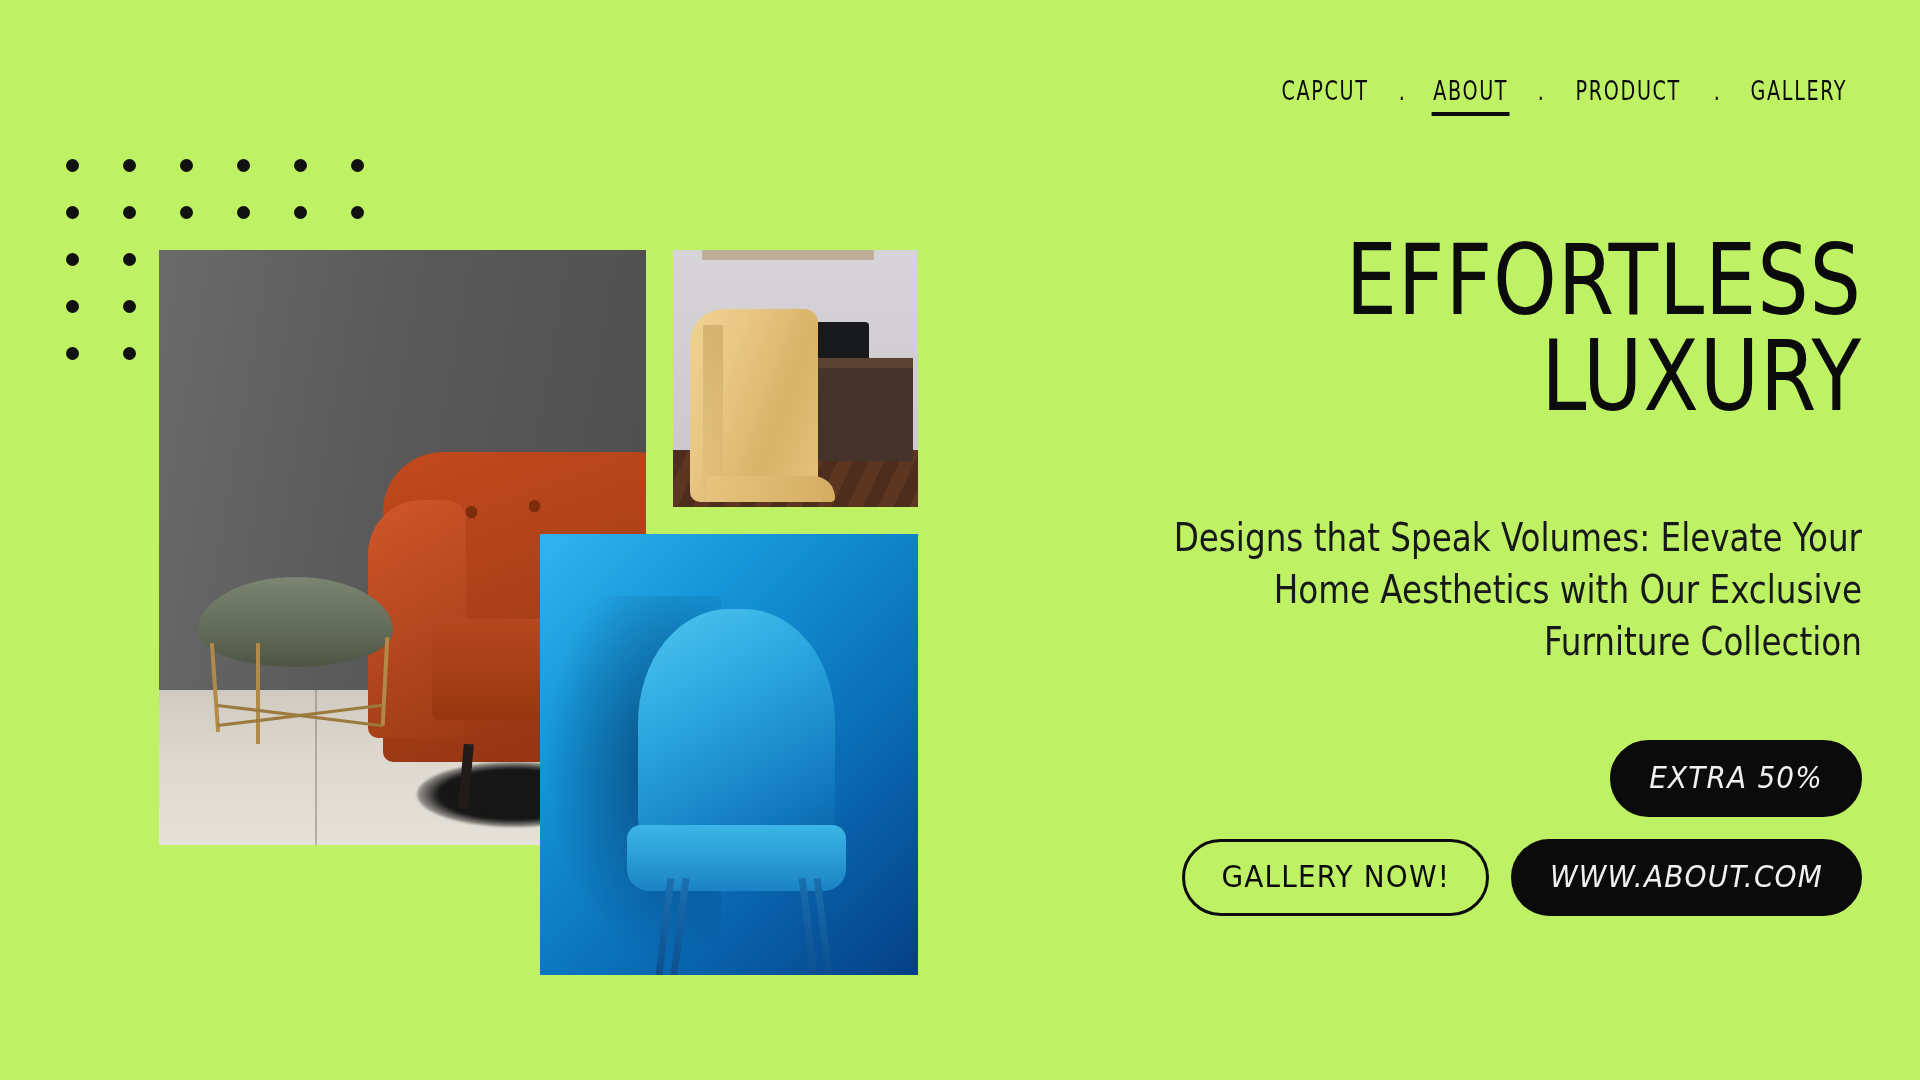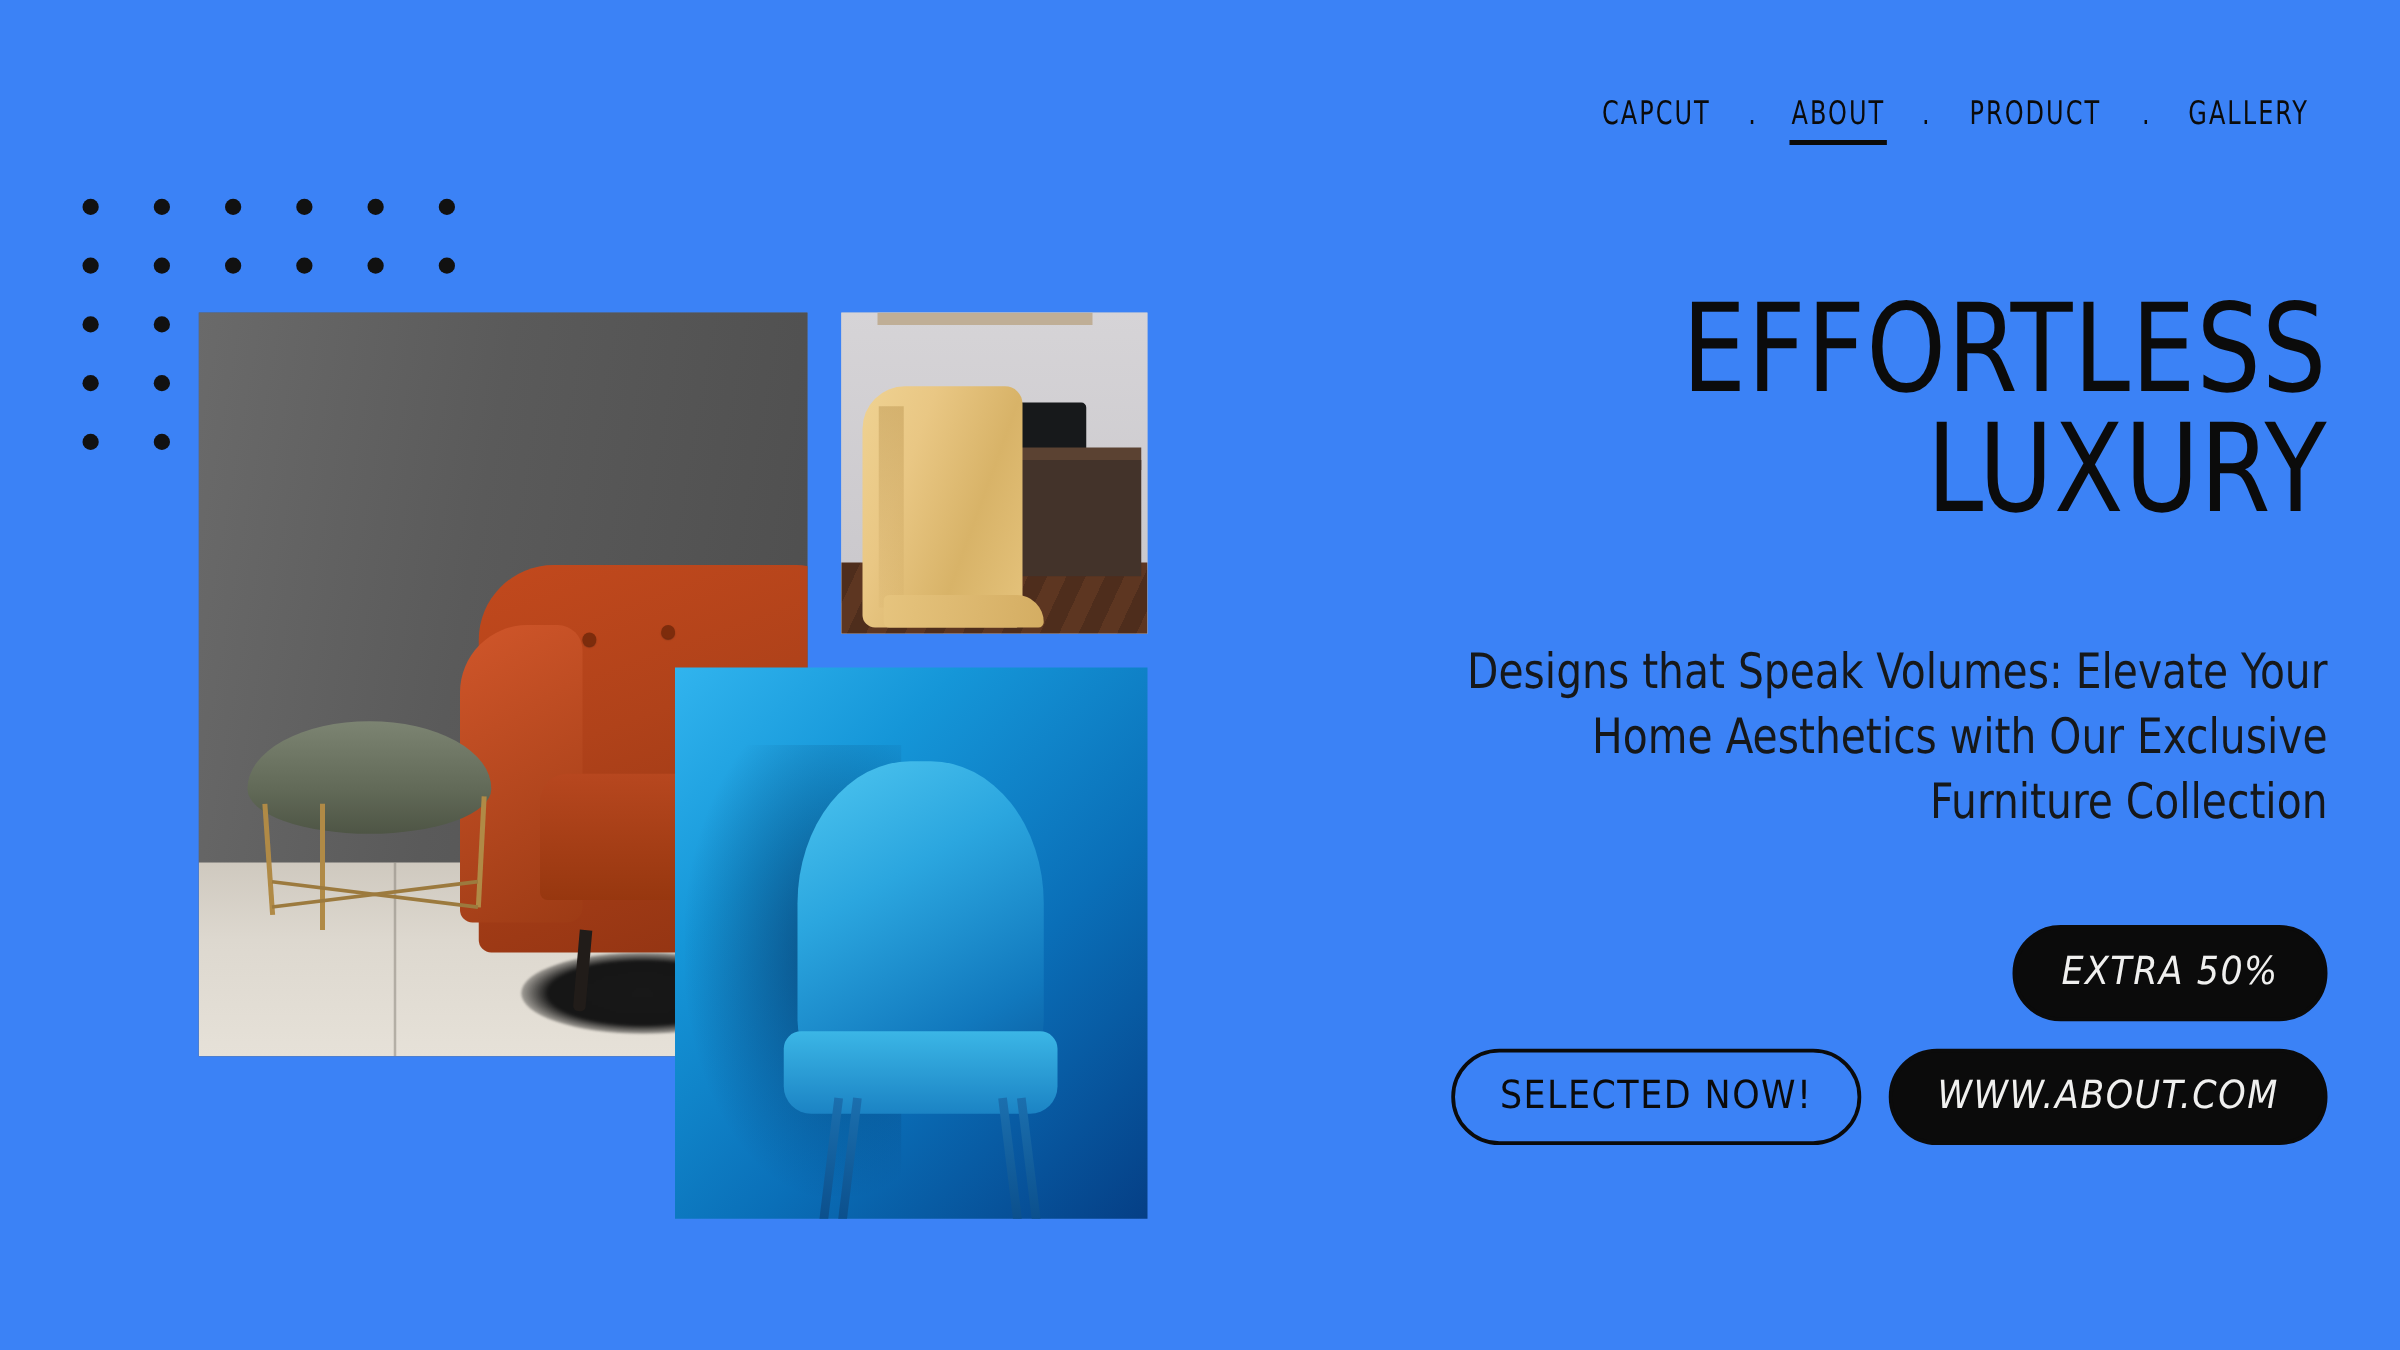--- a/index.html
+++ b/index.html
@@ -5,21 +5,21 @@
   * { margin:0; padding:0; box-sizing:border-box; }
   html, body {
     width:1920px; height:1080px;
     background:#e7e9e8;
     font-family:"Liberation Sans", sans-serif;
     overflow:hidden;
   }
   #stage {
     position:relative;
     width:1920px; height:1080px;
-    background:#3b82f6;
+    background:#bef264;
     padding-left:48px;
   }
 
   
   #nav {
     position:absolute;
     right:58px; top:78px;
     display:flex; align-items:flex-end;
     gap:0;
   }
@@ -332,19 +332,19 @@
       <span class="sub-line">Designs that Speak Volumes: Elevate Your</span>
       <span class="sub-line">Home Aesthetics with Our Exclusive</span>
       <span class="sub-line">Furniture Collection</span>
     </p>
 
     <div id="buttons">
       <div class="btn-row">
         <span class="btn btn-filled">EXTRA 50%</span>
       </div>
       <div class="btn-row">
-        <span class="btn btn-outline">SELECTED NOW!</span>
+        <span class="btn btn-outline">GALLERY NOW!</span>
         <span class="btn btn-filled">WWW.ABOUT.COM</span>
       </div>
     </div>
 
   </div>
 </div>
 
 </body></html>

